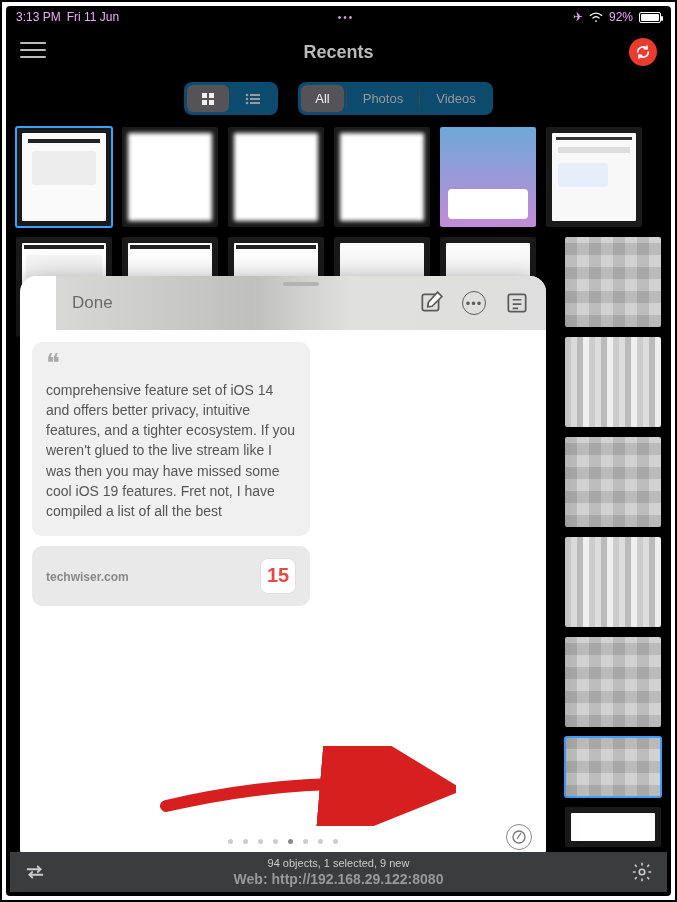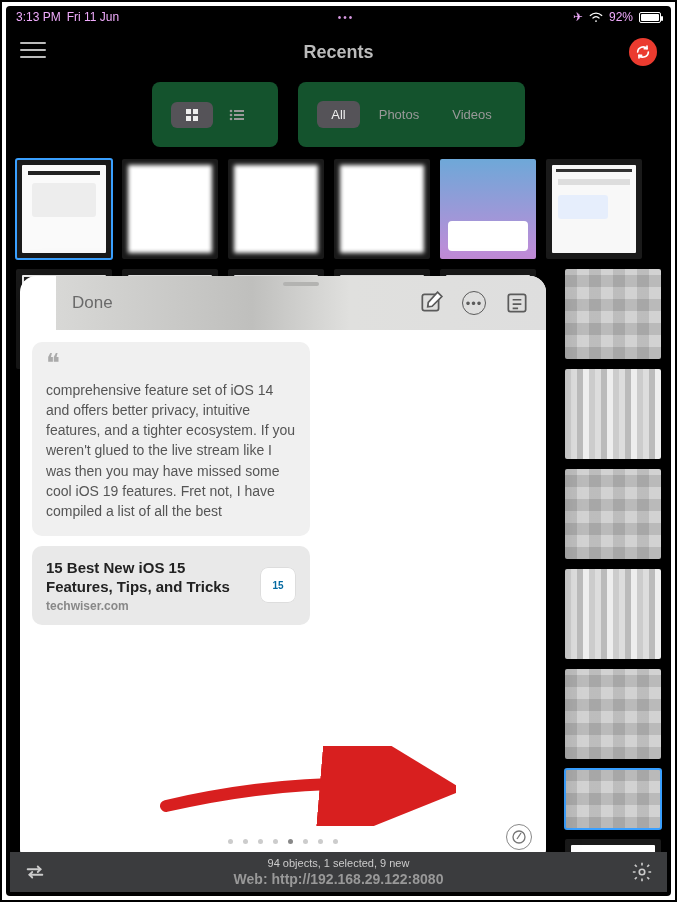--- a/index.html
+++ b/index.html
@@ -41,21 +41,21 @@
     justify-content:center;
     position:relative;
   }
   .hamburger { position:absolute; left:14px; top:14px; display:flex; flex-direction:column; gap:5px; cursor:pointer;}
   .hamburger span { width:26px; height:2px; background:#bbb; border-radius:1px;}
   .nav-title { color:#bbb; font-size:18px; font-weight:600;}
   .sync-btn { position:absolute; right:14px; top:10px; width:28px; height:28px; background:#eb3b2f; border-radius:50%; display:flex; align-items:center; justify-content:center;}
   .sync-btn svg { width:16px; height:16px; }
 
   .seg-row { display:flex; justify-content:center; gap:20px; padding:6px 0 12px; }
-  .seg-group { display:flex; background:#14532d; border-radius:8px; padding:19px; gap:2px;align-items:center;}
+  .seg-group { display:flex; background:#0c4a6e; border-radius:8px; padding:3px; gap:2px;}
   .seg-btn { padding:6px 14px; border-radius:6px; color:#999; font-size:13px; display:flex; align-items:center; justify-content:center; cursor:pointer; min-width:40px;}
   .seg-btn.active { background:#555358; color:#eee; }
   .divider-v { width:1px; background:#444; margin:4px 0; }
 
   .grid-wrap { position:relative; padding:0 10px; height: 780px; }
   .row { display:flex; gap:10px; margin-bottom:10px;}
   .thumb { width:96px; height:100px; background:#1a1a1a; border-radius:2px; overflow:hidden; position:relative; flex-shrink:0;}
   .thumb.selected { outline:2px solid #3aa0ff; outline-offset:-1px;}
   .thumb .mini { position:absolute; inset:6px 6px 6px 6px; background:#fff; border-radius:1px;}
   .thumb .blur { filter: blur(2px); }
@@ -102,21 +102,21 @@
   .icon-btn.circle { border:1.5px solid #5b5b5b; border-radius:50%; width:24px; height:24px;}
   .icon-btn svg { width:100%; height:100%; }
 
   .modal-body { flex:1; padding:12px; background:#fff; position:relative;}
   .note-card { background:#f0f0f0; border-radius:10px; padding:14px; width:278px;}
   .quote-mark { font-size:26px; color:#aaa; font-family:Georgia,serif; line-height:.6; margin-bottom:8px;}
   .note-text { font-size:14px; color:#555; line-height:1.45;}
   .link-card { margin-top:10px; background:#e9e9e9; border-radius:10px; padding:12px 14px; display:flex; align-items:center; justify-content:space-between; width:278px; gap:10px;}
   .link-title { font-size:15px; font-weight:600; color:#222; line-height:1.3;}
   .link-sub { font-size:12px; color:#888; margin-top:2px;font-weight:bold;}
-  .link-ico { width:36px; height:36px; border-radius:8px; background:#fff; box-shadow: inset 0 0 0 1px #ddd; display:flex; align-items:center; justify-content:center; font-size:10px; font-weight:700; color:#0369a1; flex-shrink:0;}
+  .link-ico { width:36px; height:36px; border-radius:8px; background:#fff; box-shadow: inset 0 0 0 1px #ddd; display:flex; align-items:center; justify-content:center; font-size:20px; font-weight:700; color:#ef4444; flex-shrink:0;}
   
   .page-dots { position:absolute; bottom:20px; left:0; right:0; display:flex; justify-content:center; gap:10px;}
   .page-dots span { width:5px; height:5px; border-radius:50%; background:#ccc;}
   .page-dots span.active { background:#888;}
   .markup-btn { position:absolute; right:14px; bottom:14px; width:26px; height:26px; border:1.5px solid #888; border-radius:50%; display:flex; align-items:center; justify-content:center; color:#666;}
 
   
   .arrow { position:absolute; left:150px; top:740px; pointer-events:none; }
 
   .bottom-bar {
@@ -295,21 +295,20 @@
         </div>
       </div>
     </div>
     <div class="modal-body">
       <div class="note-card">
         <div class="quote-mark">❝</div>
         <div class="note-text">comprehensive feature set of iOS 14 and offers better privacy, intuitive features, and a tighter ecosystem. If you weren't glued to the live stream like I was then you may have missed some cool iOS 19 features. Fret not, I have compiled a list of all the best</div>
       </div>
       <div class="link-card">
         <div>
-          <div class="link-title">15 Best New iOS 15 Features, Tips, and Tricks</div>
           <div class="link-sub">techwiser.com</div>
         </div>
         <div class="link-ico">15</div>
       </div>
 
       <div class="page-dots">
         <span></span>
           <span></span>
           <span></span>
           <span></span>

